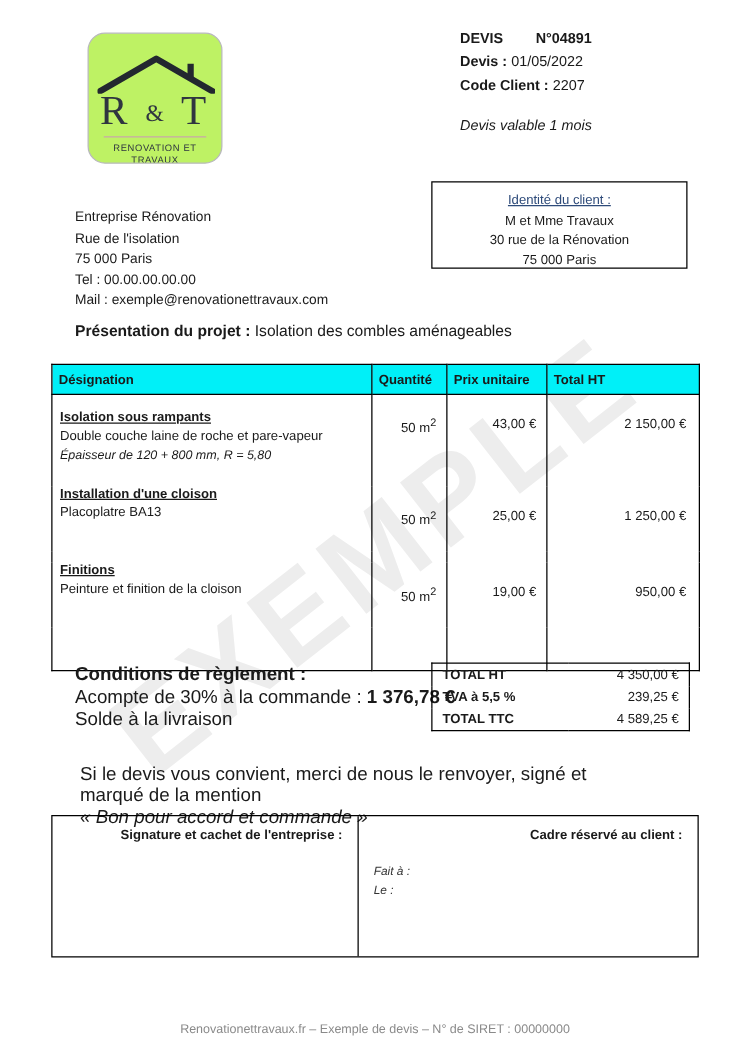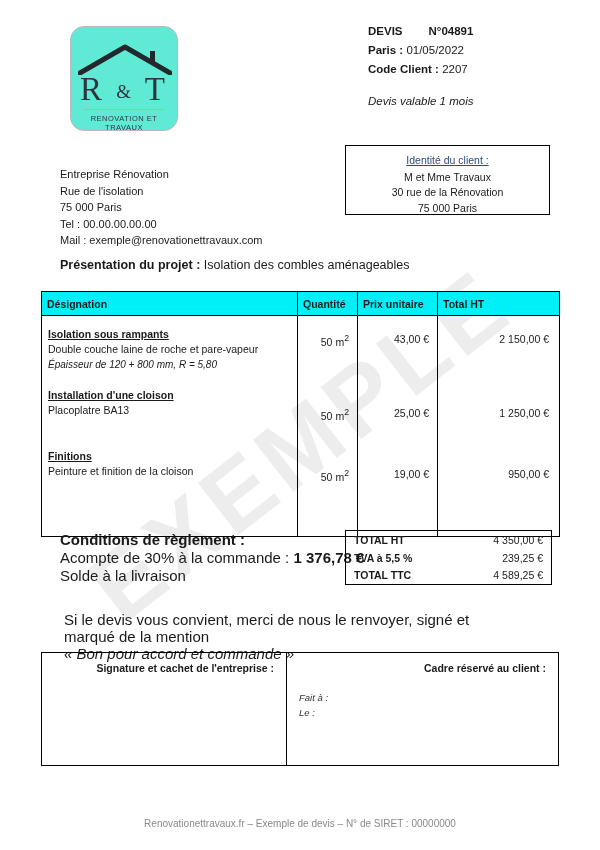--- a/index.html
+++ b/index.html
@@ -40,21 +40,21 @@
 
   
   .header { position: relative; height: 145px; }
 
   .logo-box {
     position: absolute;
     left: 70px; top: 26px;
     width: 108px; height: 105px;
     border: 1px solid #b9b9bd;
     border-radius: 14px;
-    background: #5eead4;
+    background: #bef264;
     overflow: hidden;
   }
   .logo-roof { position: absolute; left: 7px; top: 16px; width: 94px; height: 32px; }
   .logo-rt {
     position: absolute;
     left: 0; right: 0; top: 44px;
     text-align: center;
     font-family: "Liberation Serif", serif;
     font-size: 33px;
     color: #2f3540;
@@ -261,21 +261,21 @@
       </div>
       <div class="logo-rule"></div>
       <div class="logo-sub">RENOVATION ET TRAVAUX</div>
     </div>
 
     <div class="meta">
       <div class="row">
         <b>DEVIS</b><b class="num">N°04891</b>
       </div>
       <div class="row">
-        <b>Paris :</b>
+        <b>Devis :</b>
         <span class="val">01/05/2022</span>
       </div>
       <div class="row">
         <b>Code Client :</b>
         <span class="val">2207</span>
       </div>
     </div>
 
     <div class="validity">Devis valable 1 mois</div>
   </div>

